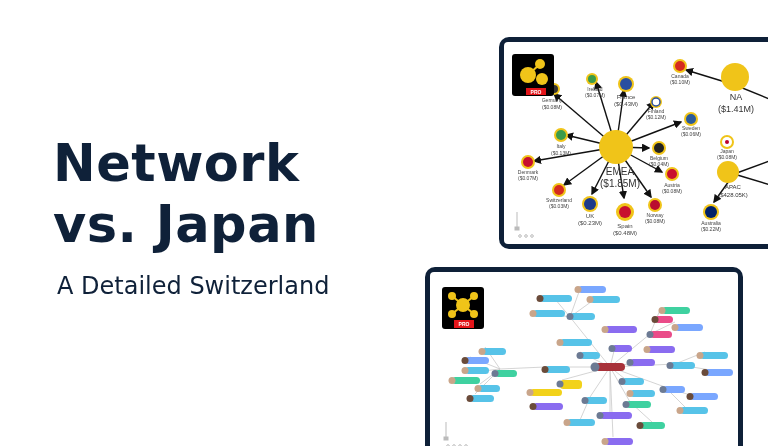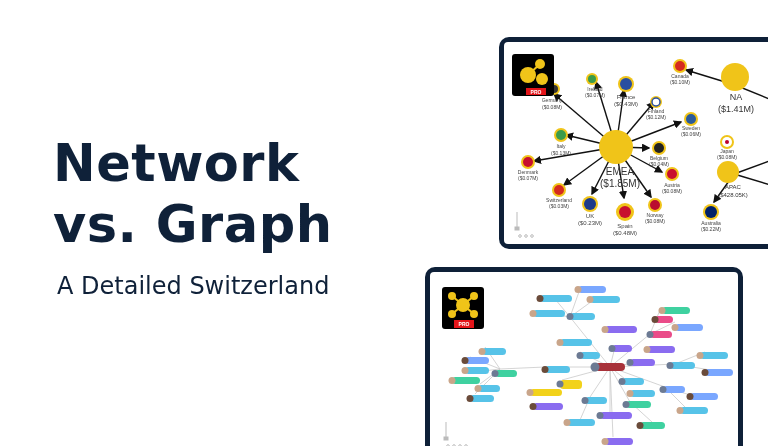--- a/index.html
+++ b/index.html
@@ -13,21 +13,21 @@
   .card1{left:499px;top:37px;width:290px;height:212px;}
   .card1 .card-inner{left:5px;top:5px;width:290px;height:202px;}
   .card2{left:425px;top:267px;width:318px;height:190px;}
   .card2 .card-inner{left:5px;top:5px;width:308px;height:190px;}
   svg text{font-family:"Liberation Sans",sans-serif;}
 </style>
 </head>
 <body>
 
 <div class="title t1">Network</div>
-<div class="title t2">vs. Graph</div>
+<div class="title t2">vs. Japan</div>
 <div class="subtitle">A Detailed Switzerland</div>
 
 <div class="card card1">
   <div class="card-inner">
     <svg width="290" height="202" viewBox="0 0 290 202">
       <defs>
         <marker id="arr" markerWidth="6" markerHeight="6" refX="5" refY="3" orient="auto">
           <path d="M0,0 L6,3 L0,6 z" fill="#111"></path>
         </marker>
       </defs>

